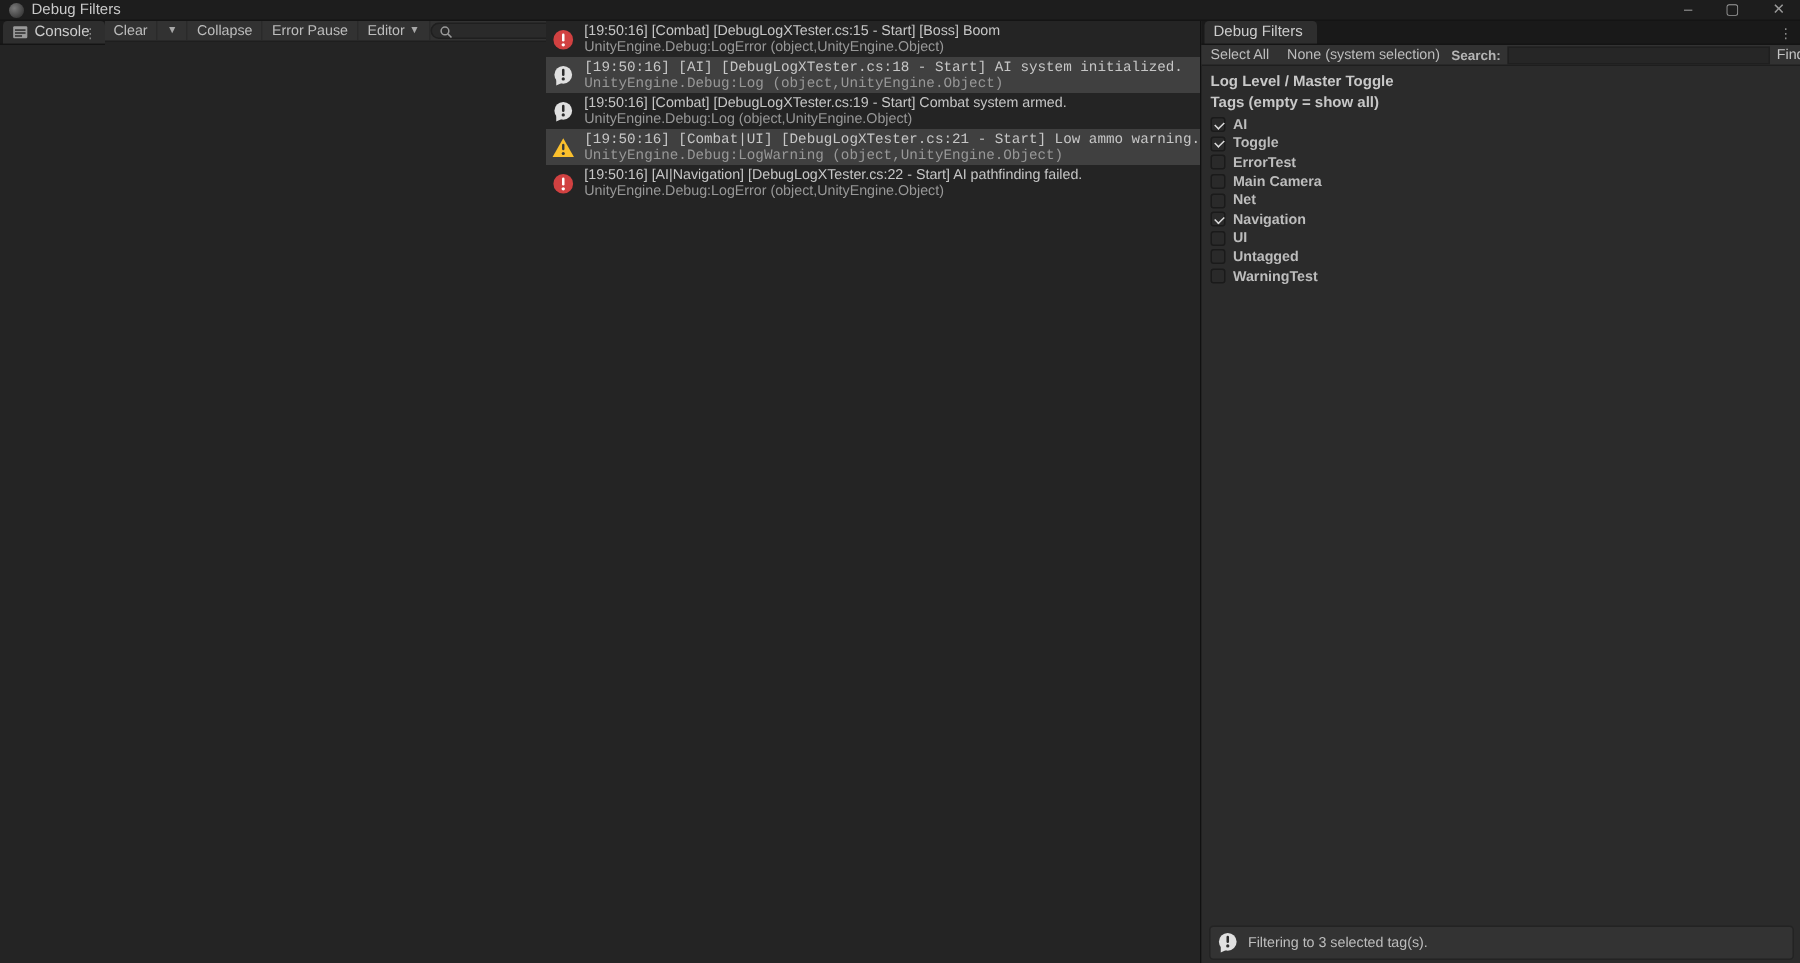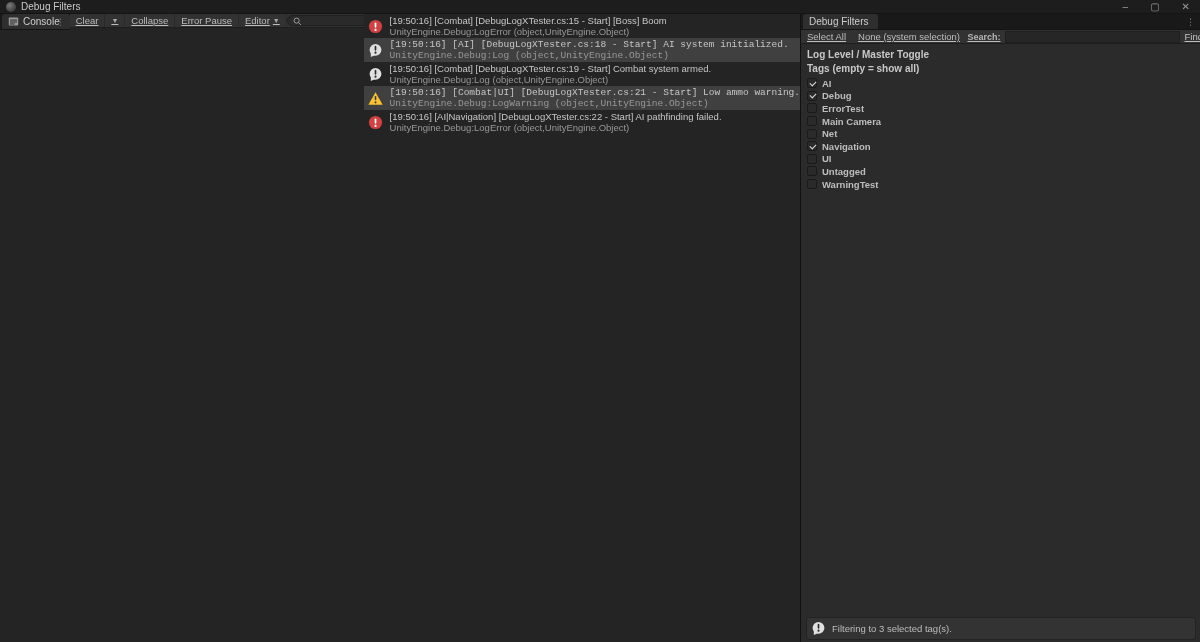--- a/index.html
+++ b/index.html
@@ -18,21 +18,21 @@
   .main { display:flex; height:628px; }
 
   
   .tabbar { height:16px; background:#191919; display:flex; align-items:stretch;
     position:relative; border-bottom:1px solid #141414; }
   .tab { background:#2e2e2e; color:#cdcdcd; font-size:10px; padding:0 10px 0 6px;
     display:flex; align-items:center; gap:4px; border-radius:3px 3px 0 0; margin-left:2px; }
   .kebab { position:absolute; right:5px; top:2px; color:#8f8f8f; font-size:9px;
     letter-spacing:0; line-height:12px; }
   .toolbar { height:14px; background:#323232; display:flex; align-items:center;
-    font-size:9.5px; color:#bdbdbd; border-bottom:1px solid #1e1e1e; overflow:hidden;text-decoration:underline; }
+    font-size:9.5px; color:#bdbdbd; border-bottom:1px solid #1e1e1e; overflow:hidden; }
   .tbtn { padding:0 6px; height:100%; display:flex; align-items:center; gap:3px;
     border-right:1px solid #2a2a2a; white-space:nowrap; cursor:default; }
   .tbtn .arrow { font-size:7px; color:#a8a8a8; }
 
   
   .console-panel { width:801px; display:flex; flex-direction:row;
     background:#242424; border-right:1px solid #111; }
   .loglist { height:414px; background:#242424; }
   .logrow { height:24px; display:flex; align-items:center; padding-left:4px; }
   .logrow.alt { background:#404040;font-family:Liberation Mono, monospace; }
@@ -269,21 +269,21 @@
     <div class="fcontent">
       <div class="shead">Log Level / Master Toggle</div>
 
       <div class="shead">Tags (empty = show all)</div>
       <div class="tagrow">
         <span class="cb checked"></span>
         <span class="lbl">AI</span>
       </div>
       <div class="tagrow">
         <span class="cb checked"></span>
-        <span class="lbl">Debug</span>
+        <span class="lbl">Toggle</span>
       </div>
       <div class="tagrow">
         <span class="cb"></span>
         <span class="lbl">ErrorTest</span>
       </div>
       <div class="tagrow">
         <span class="cb"></span>
         <span class="lbl">Main Camera</span>
       </div>
       <div class="tagrow">

